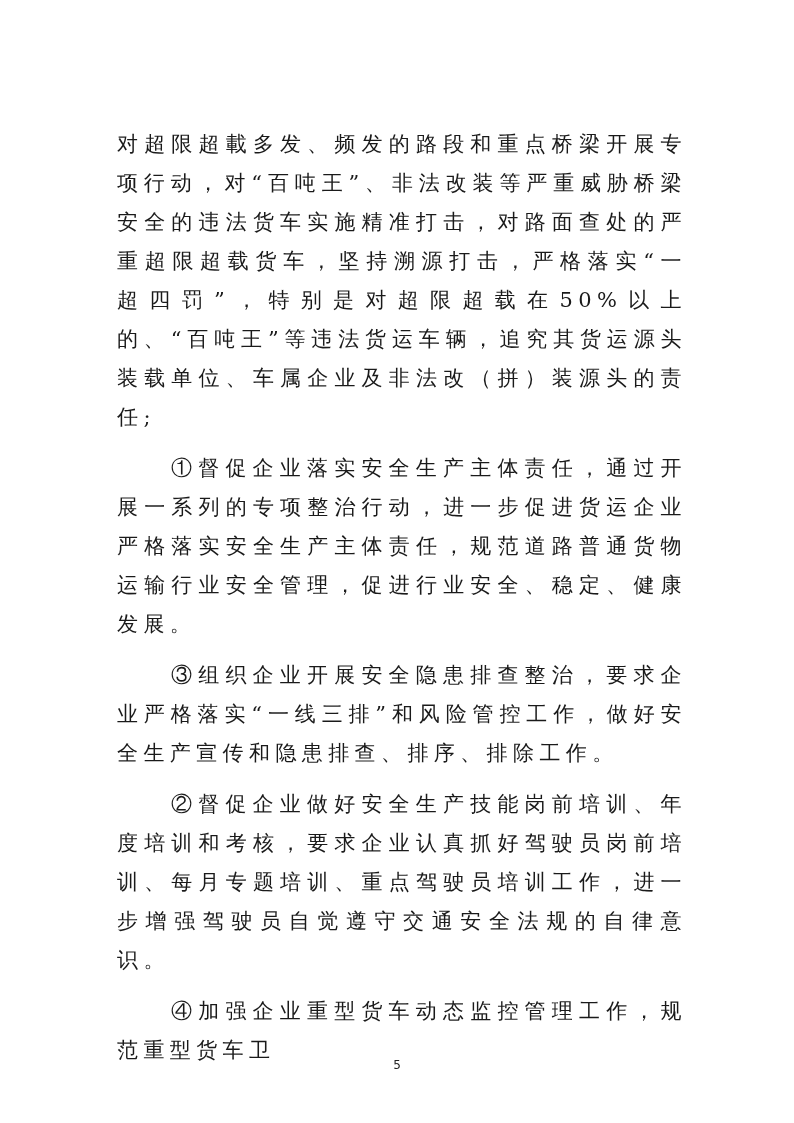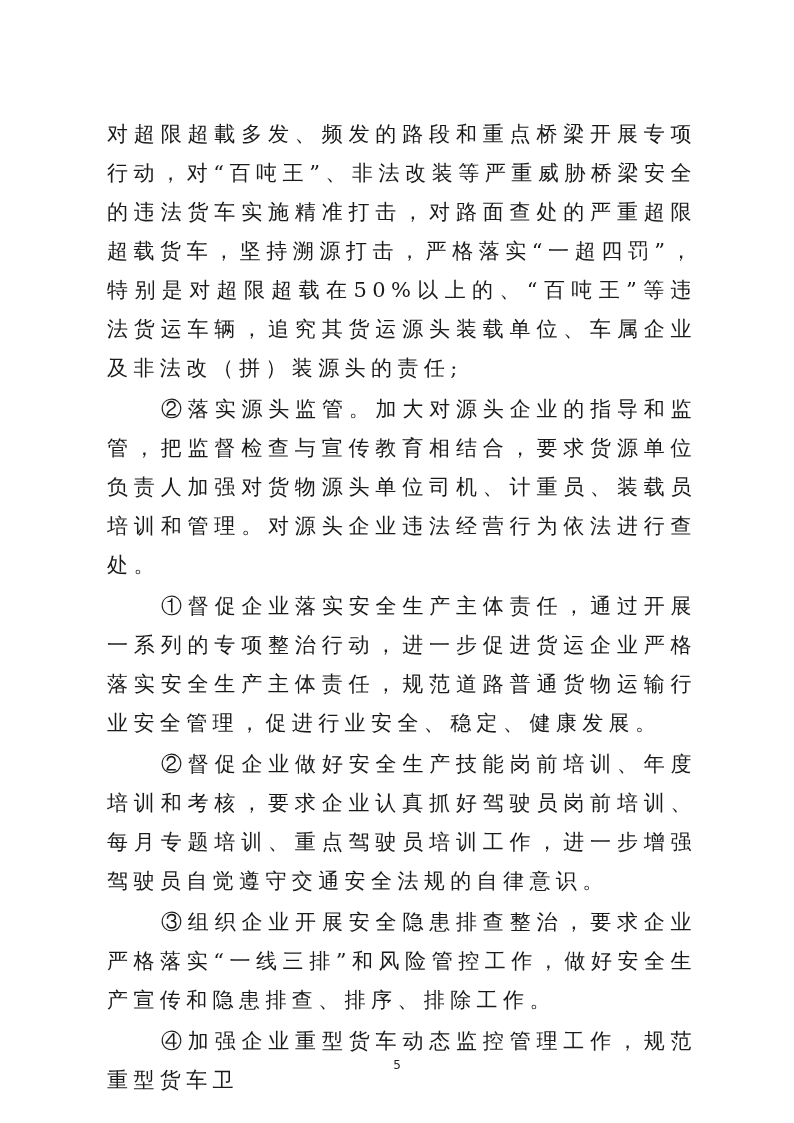--- a/index.html
+++ b/index.html
@@ -15,21 +15,21 @@
       font-family: "DejaVu Serif", "Liberation Serif", serif;
       color: #1a1a1a;
     }
     .page {
       position: absolute;
       left: 105px;
       top: 113px;
       width: 594px;
     }
     .para {
-      margin: 2px;
+      margin: 12px;
       font-size: 21px;
       line-height: 39px;
       letter-spacing: 5.4px;
       text-align: justify;
       text-justify: inter-character;
       word-break: break-all;
     }
     .indent {
       text-indent: 54px;
     }
@@ -46,20 +46,19 @@
       font-size: 12px;
       font-family: "DejaVu Sans", sans-serif;
       color: #222;
     }
   </style>
 </head>
 <body>
 
 <div class="page">
   <p class="para">对超限超載多发、频发的路段和重点桥梁开展专项行动，对“百吨王”、非法改装等严重威胁桥梁安全的违法货车实施精准打击，对路面查处的严重超限超载货车，坚持溯源打击，严格落实“一超四罚”，特别是对超限超载在50%以上的、“百吨王”等违法货运车辆，追究其货运源头装载单位、车属企业及非法改（拼）装源头的责任;</p>
-  <p class="para indent">②落实源头监管。加大对源头企业的指导和监管，把监督检查与宣传教育相结合，要求货源单位负责人加强对货物源头单位司机、计重员、装载员培训和管理。对源头企业违法经营行为依法进行查处。</p>
   <p class="para indent">①督促企业落实安全生产主体责任，通过开展一系列的专项整治行动，进一步促进货运企业严格落实安全生产主体责任，规范道路普通货物运输行业安全管理，促进行业安全、稳定、健康发展。</p>
+  <p class="para indent">③组织企业开展安全隐患排查整治，要求企业严格落实“一线三排”和风险管控工作，做好安全生产宣传和隐患排查、排序、排除工作。</p>
   <p class="para indent">②督促企业做好安全生产技能岗前培训、年度培训和考核，要求企业认真抓好驾驶员岗前培训、每月专题培训、重点驾驶员培训工作，进一步增强驾驶员自觉遵守交通安全法规的自律意识。</p>
-  <p class="para indent">③组织企业开展安全隐患排查整治，要求企业严格落实“一线三排”和风险管控工作，做好安全生产宣传和隐患排查、排序、排除工作。</p>
   <p class="para indent">④加强企业重型货车动态监控管理工作，规范重型货车卫</p>
 </div>
 
 <div class="page-number">5</div>
 
 </body></html>

